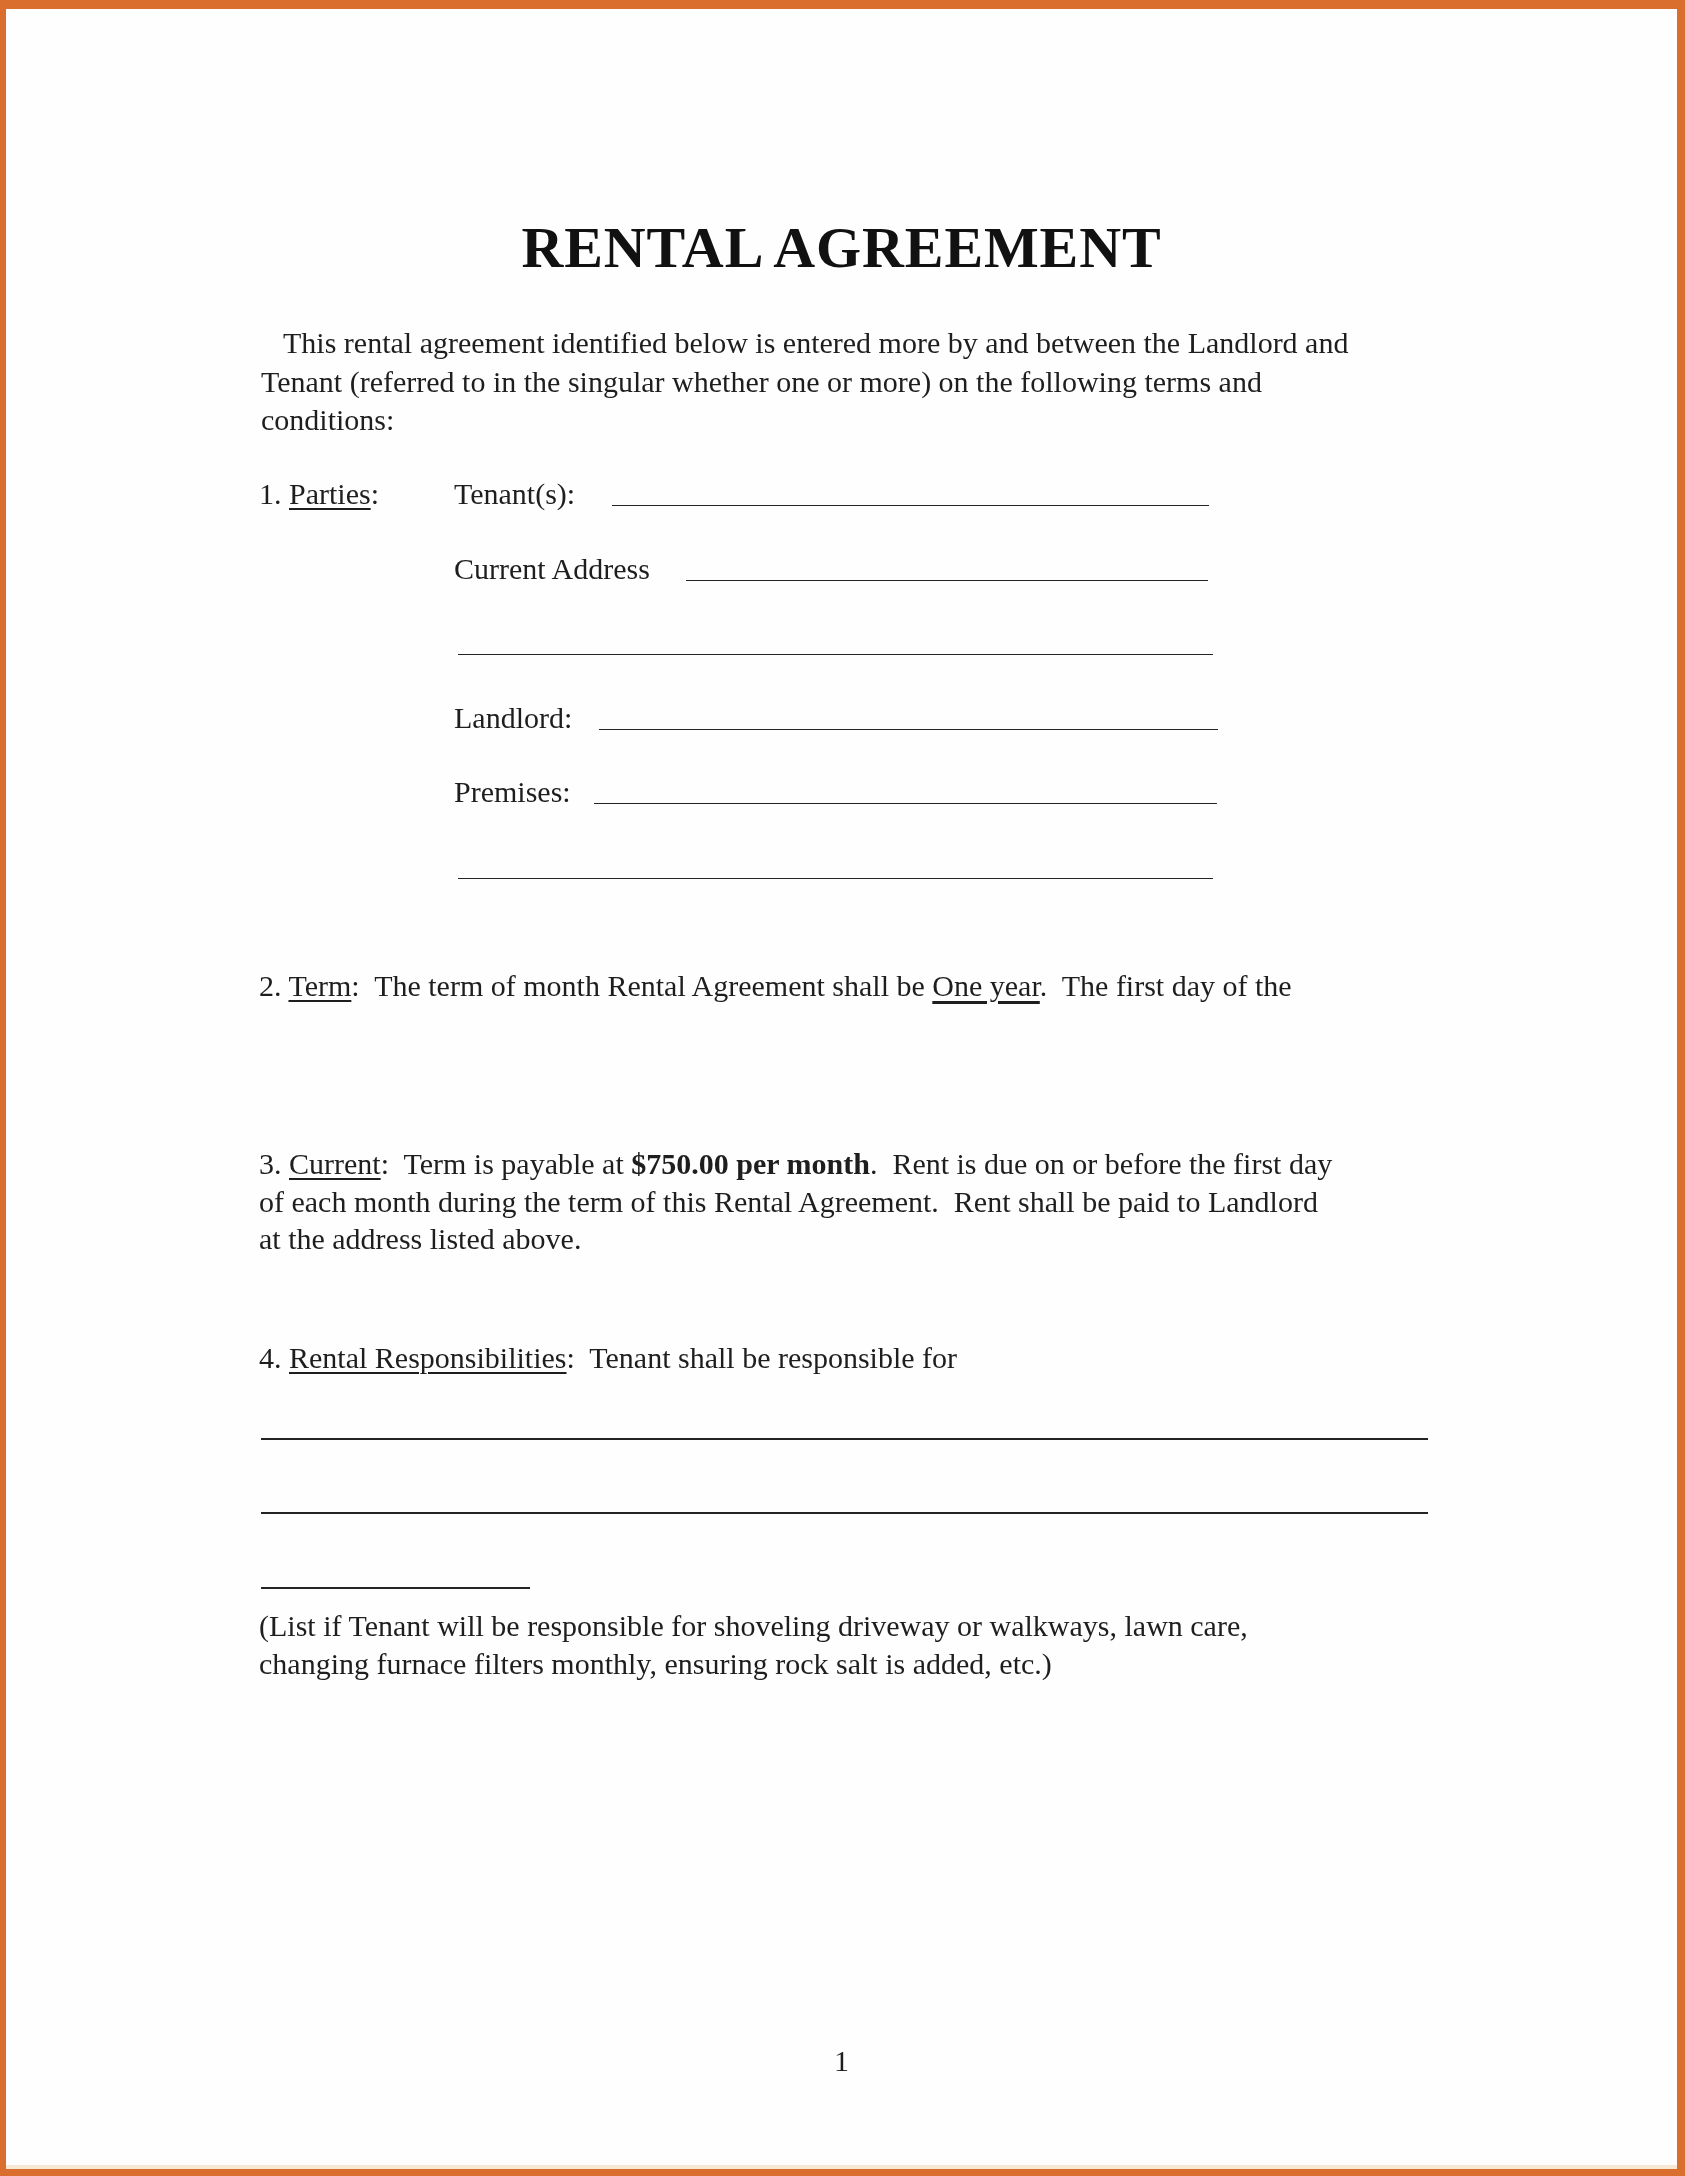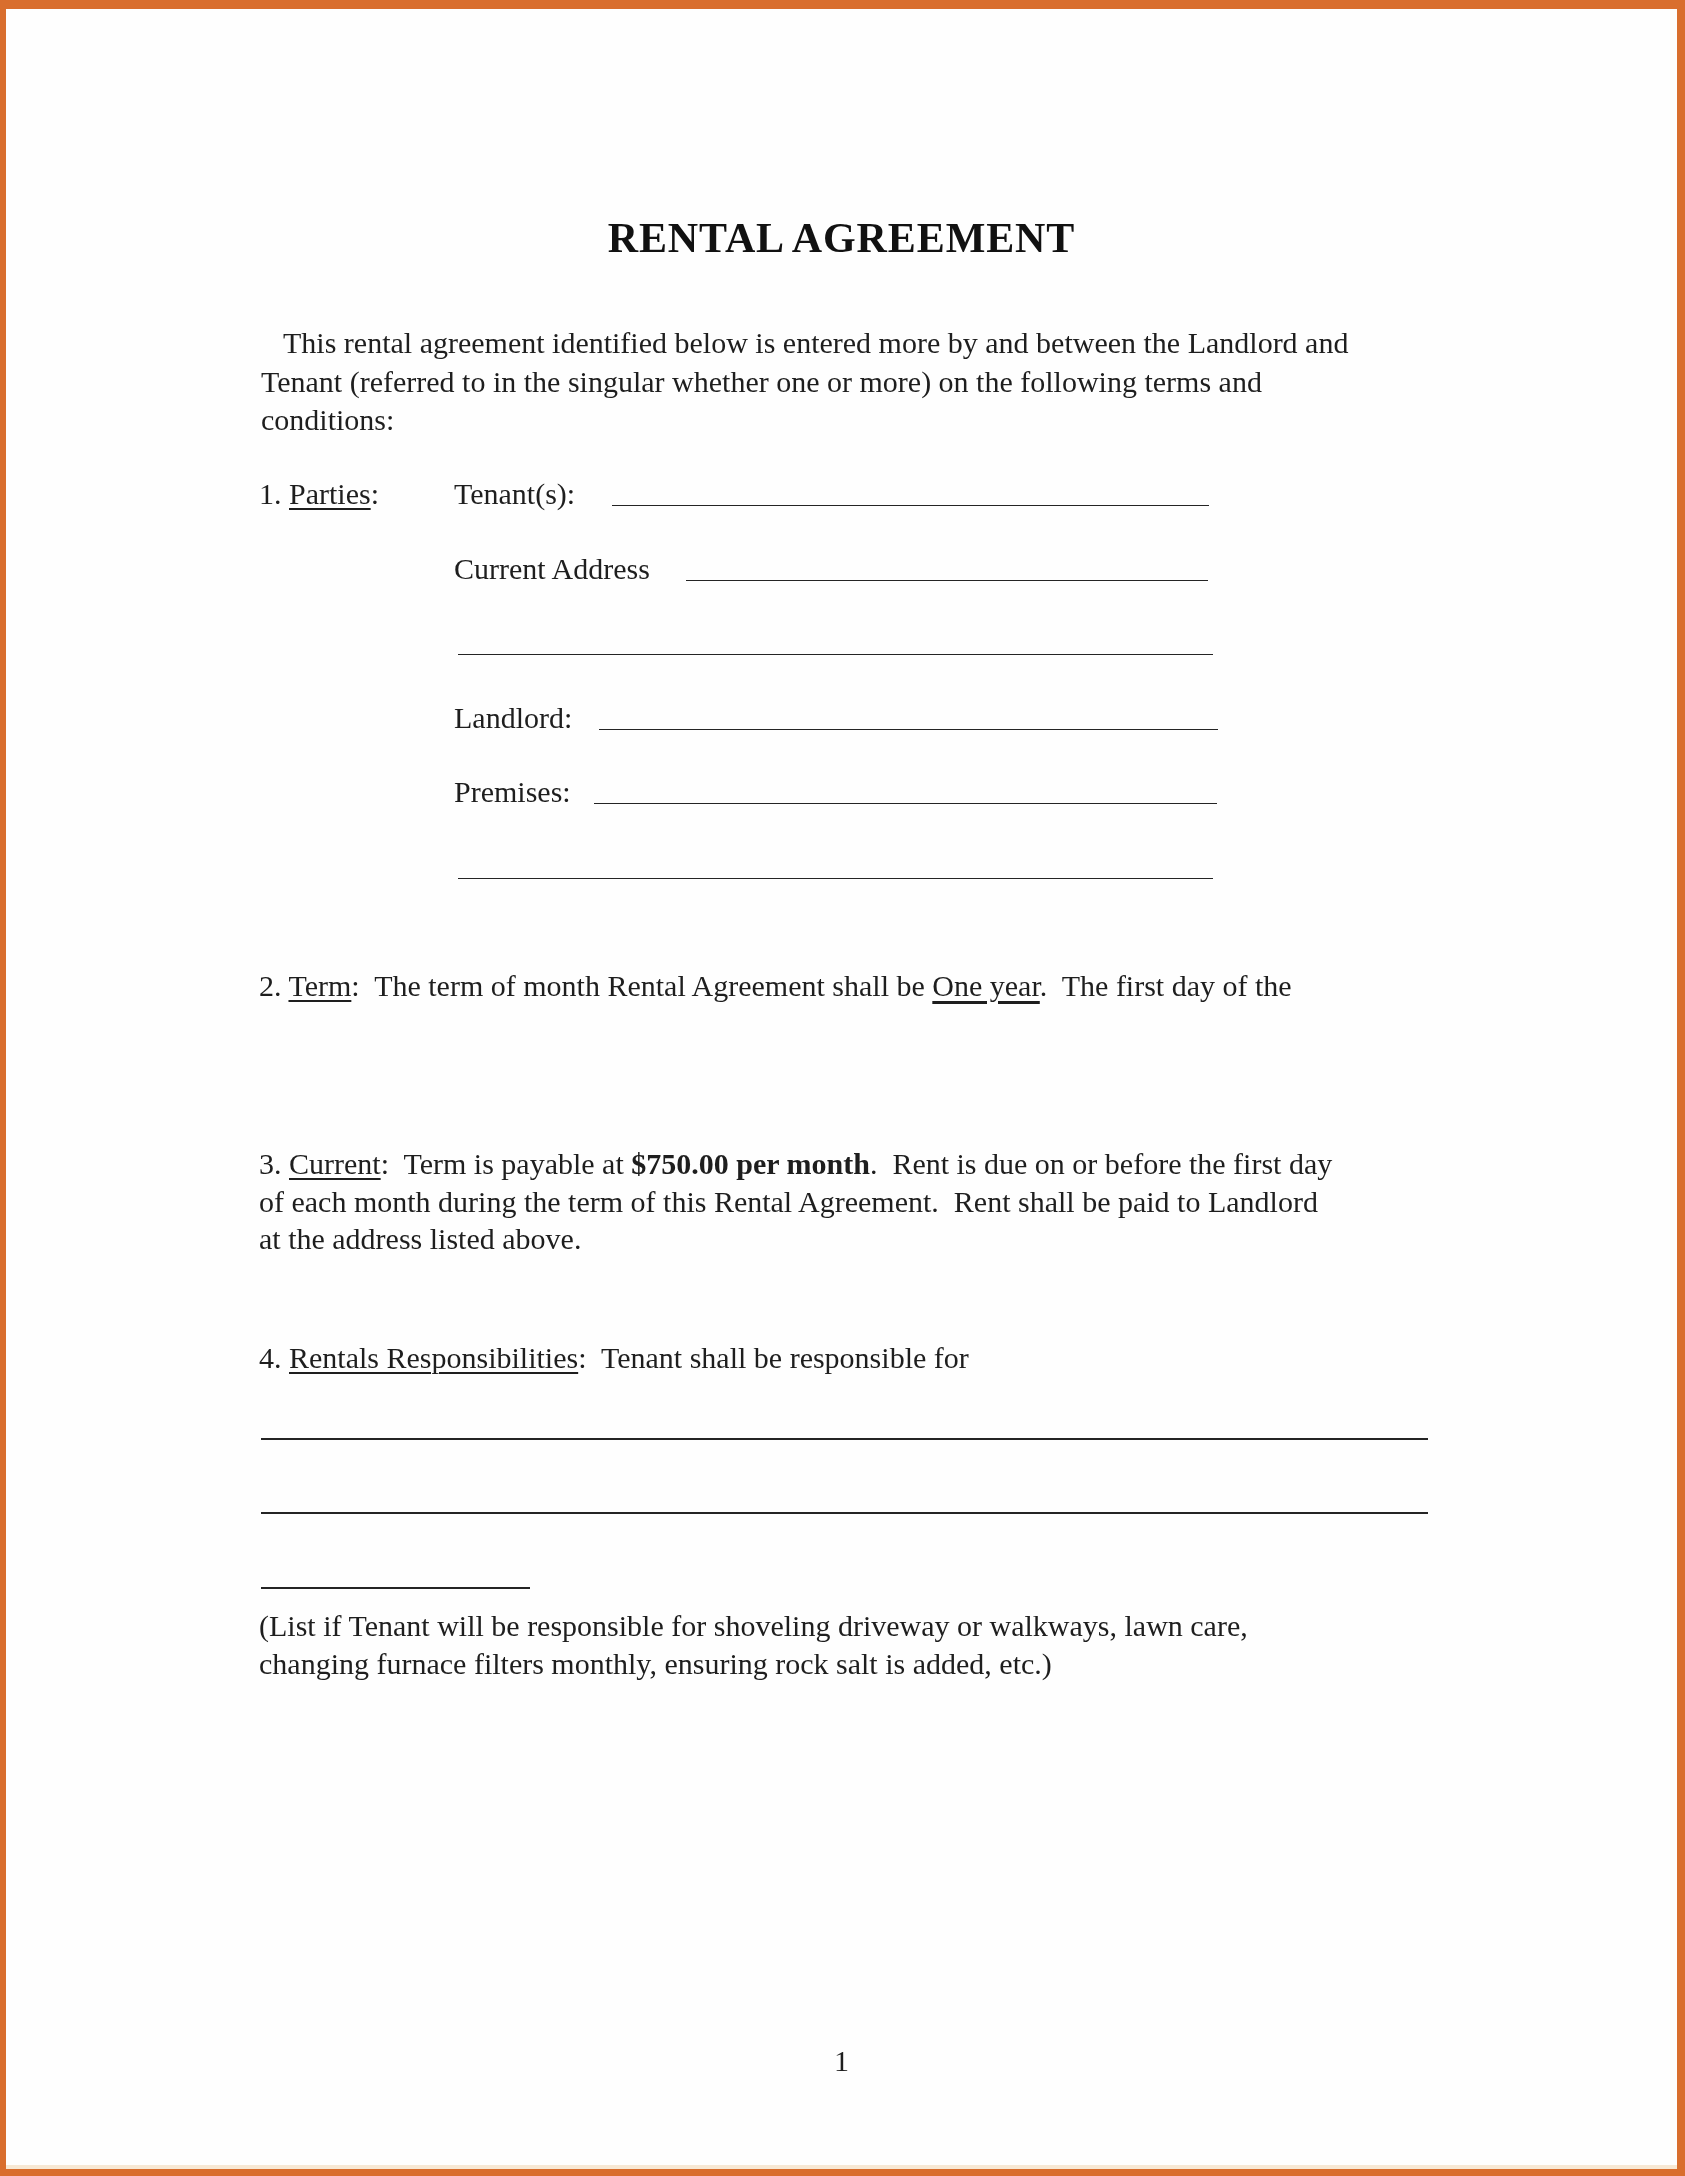--- a/index.html
+++ b/index.html
@@ -13,21 +13,21 @@
     border-width:9.7px 8.8px 8.8px 6.1px;
     font-family:"Liberation Serif","DejaVu Serif",serif;
     color:#1e1e1e;
     overflow:hidden;
   }
   .abs{position:absolute;white-space:pre;}
   .t{font-size:30px;line-height:35px;}
   .t span{white-space:pre;}
   .title{
     left:0;right:0;text-align:center;
-    font-size:42px;font-weight:bold;letter-spacing:0.9px;
+    font-size:58px;font-weight:bold;letter-spacing:0.9px;
     color:#111;
   }
   .u{text-decoration:underline;text-decoration-thickness:1.8px;text-underline-offset:4.4px;margin-top:16px;}
   .bu{font-weight:normal;text-decoration:underline;text-decoration-thickness:2.6px;text-underline-offset:5.3px;}
   .b{font-weight:bold;}
   .fill{
     position:absolute;height:0;
     border-top:1.8px solid #242424;
   }
   .fill.thick{border-top-width:2.6px;}
@@ -71,21 +71,21 @@
 
   <div class="fill" style="left:452px;top:869px;width:755px"></div>
 
   <div class="abs t" style="left:253px;top:959px"><span>2. </span><span class="u">Term</span><span>:  The term of month Rental Agreement shall be </span><span class="bu">One year</span><span>.  The first day of the</span></div>
 
 
   <div class="abs t" style="left:253px;top:1137px"><span>3. </span><span class="u">Current</span><span>:  Term is payable at </span><span class="b">$750.00 per month</span><span>.  Rent is due on or before the first day</span></div>
   <div class="abs t" style="left:253px;top:1175px">of each month during the term of this Rental Agreement.  Rent shall be paid to Landlord</div>
   <div class="abs t" style="left:253px;top:1212px">at the address listed above.</div>
 
-  <div class="abs t" style="left:253px;top:1331px"><span>4. </span><span class="u">Rentals Responsibilities</span><span>:  Tenant shall be responsible for</span></div>
+  <div class="abs t" style="left:253px;top:1331px"><span>4. </span><span class="u">Rental Responsibilities</span><span>:  Tenant shall be responsible for</span></div>
 
   <div class="fill thick" style="left:255px;top:1429px;width:1167px"></div>
   <div class="fill thick" style="left:255px;top:1503px;width:1167px"></div>
   <div class="fill thick" style="left:255px;top:1578px;width:269px"></div>
 
   <div class="abs t" style="left:253px;top:1599px">(List if Tenant will be responsible for shoveling driveway or walkways, lawn care,</div>
   <div class="abs t" style="left:253px;top:1637px">changing furnace filters monthly, ensuring rock salt is added, etc.)</div>
 
   <div class="abs page-number" style="top:2035px">1</div>
 

